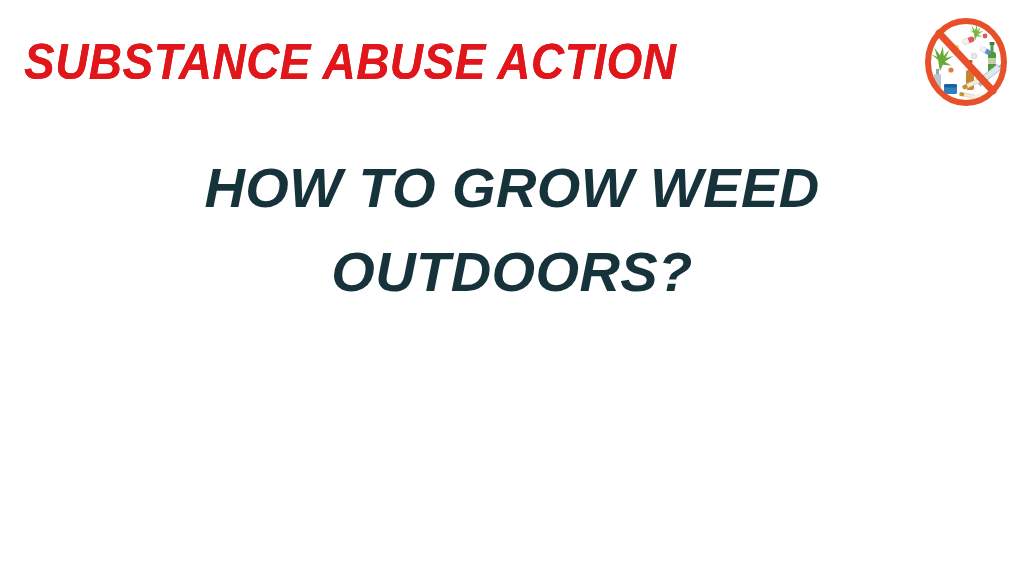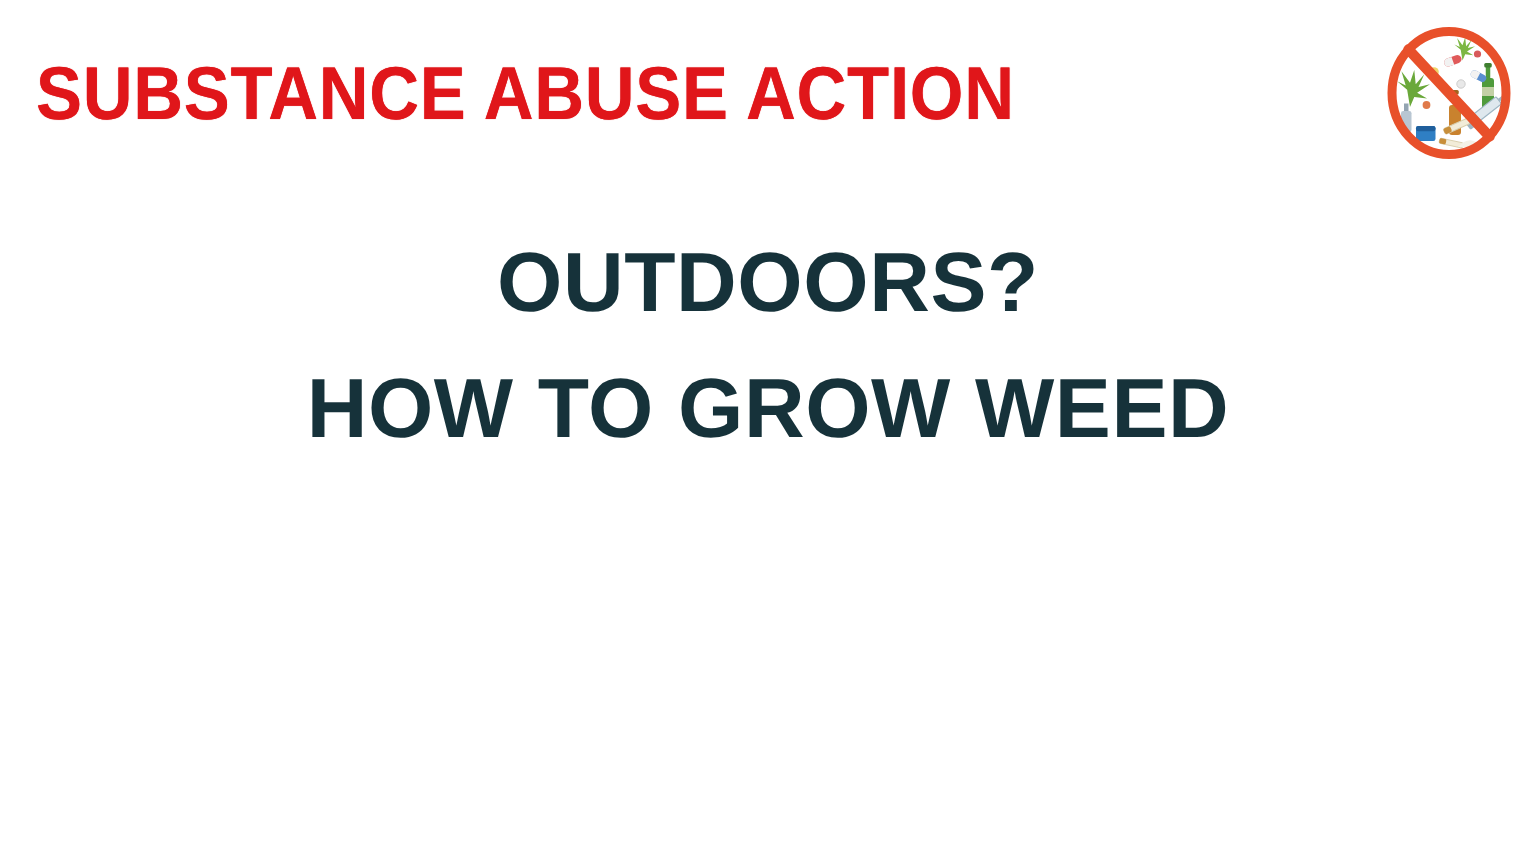--- a/index.html
+++ b/index.html
@@ -15,20 +15,21 @@
     overflow: hidden;
     position: relative;
     -webkit-font-smoothing: antialiased;
   }
 
   .page {
     position: relative;
     width: 1024px;
     height: 576px;
     background: #ffffff;
+    font-style: italic;
   }
 
   
   .brand-bar {
     position: absolute;
     left: 0;
     top: 0;
     width: 1024px;
     height: 125px;
   }
@@ -176,19 +177,19 @@
         </g>
 
         <ellipse cx="48" cy="50" rx="38" ry="41" fill="none" stroke="#e8502a" stroke-width="6"></ellipse>
 
         <line x1="21" y1="21" x2="75" y2="79" stroke="#e8502a" stroke-width="7" stroke-linecap="round"></line>
       </svg>
     </div>
   </div>
 
   <div class="headline-block">
+    <span class="headline-line">HOW TO GROW WEED</span>
     <span class="headline-line">OUTDOORS?</span>
-    <span class="headline-line">HOW TO GROW WEED</span>
   </div>
 
   <div class="body-canvas"></div>
 
 </div>
 
 </body></html>

